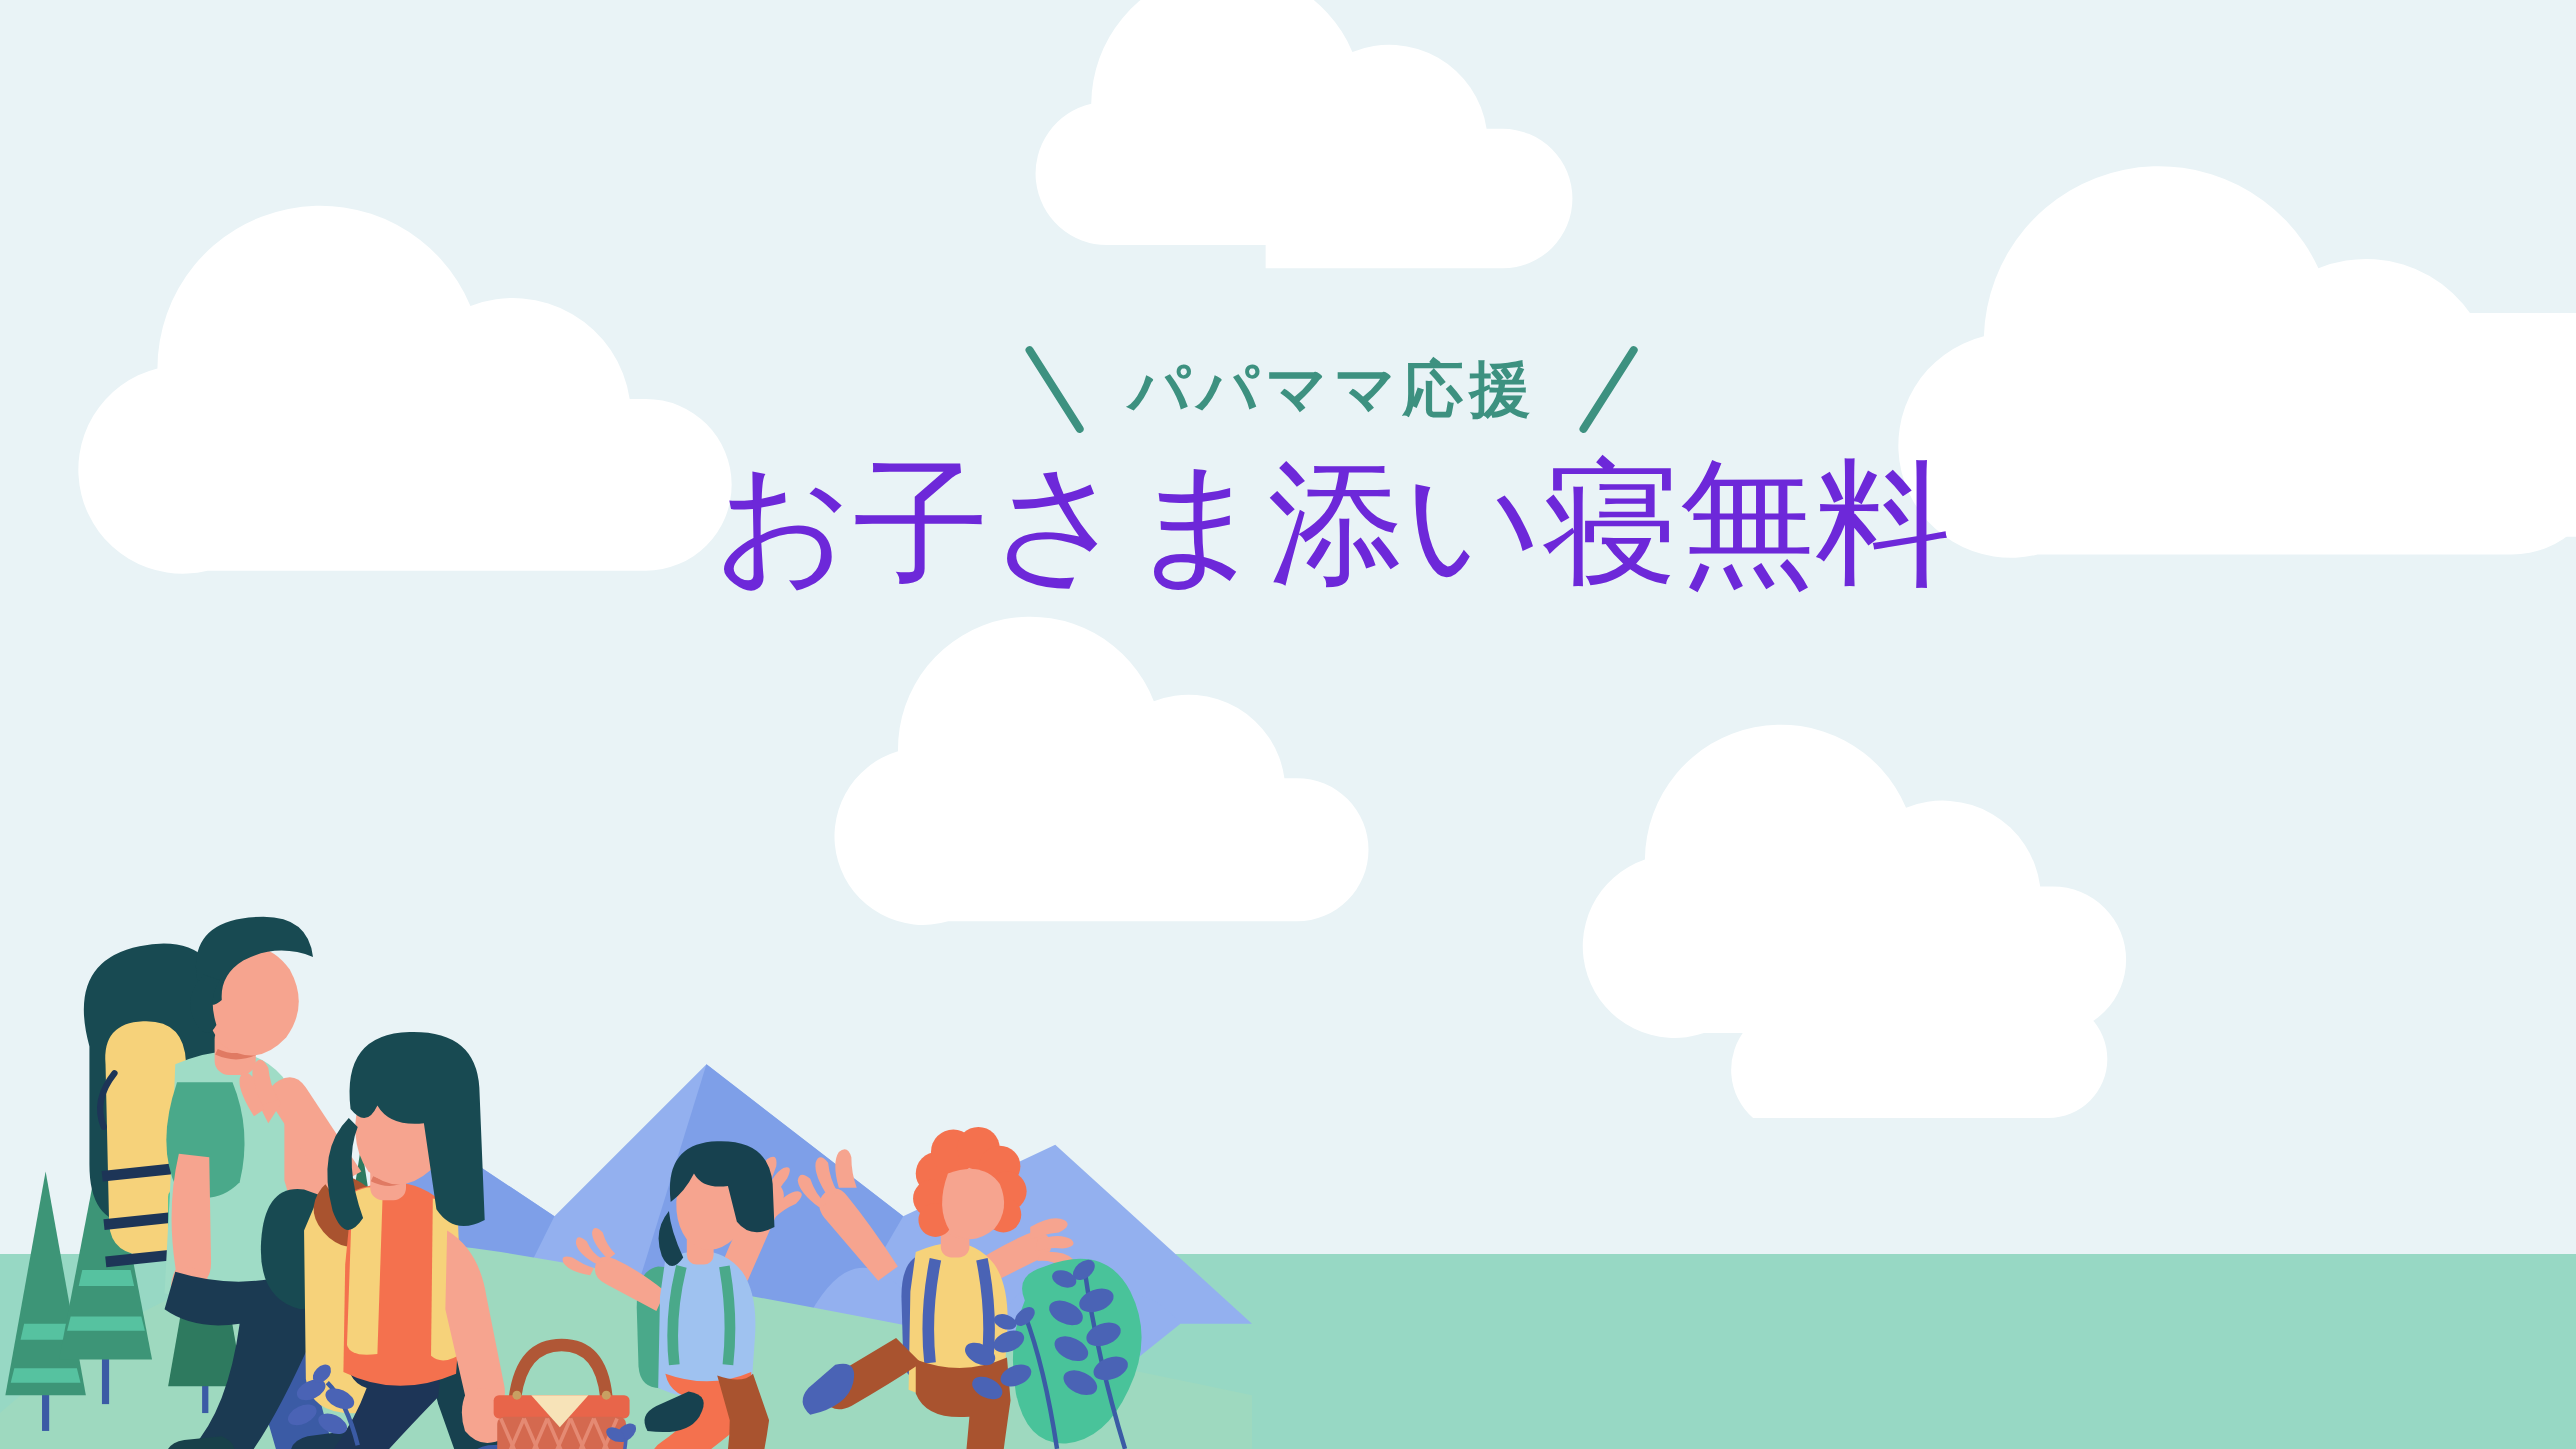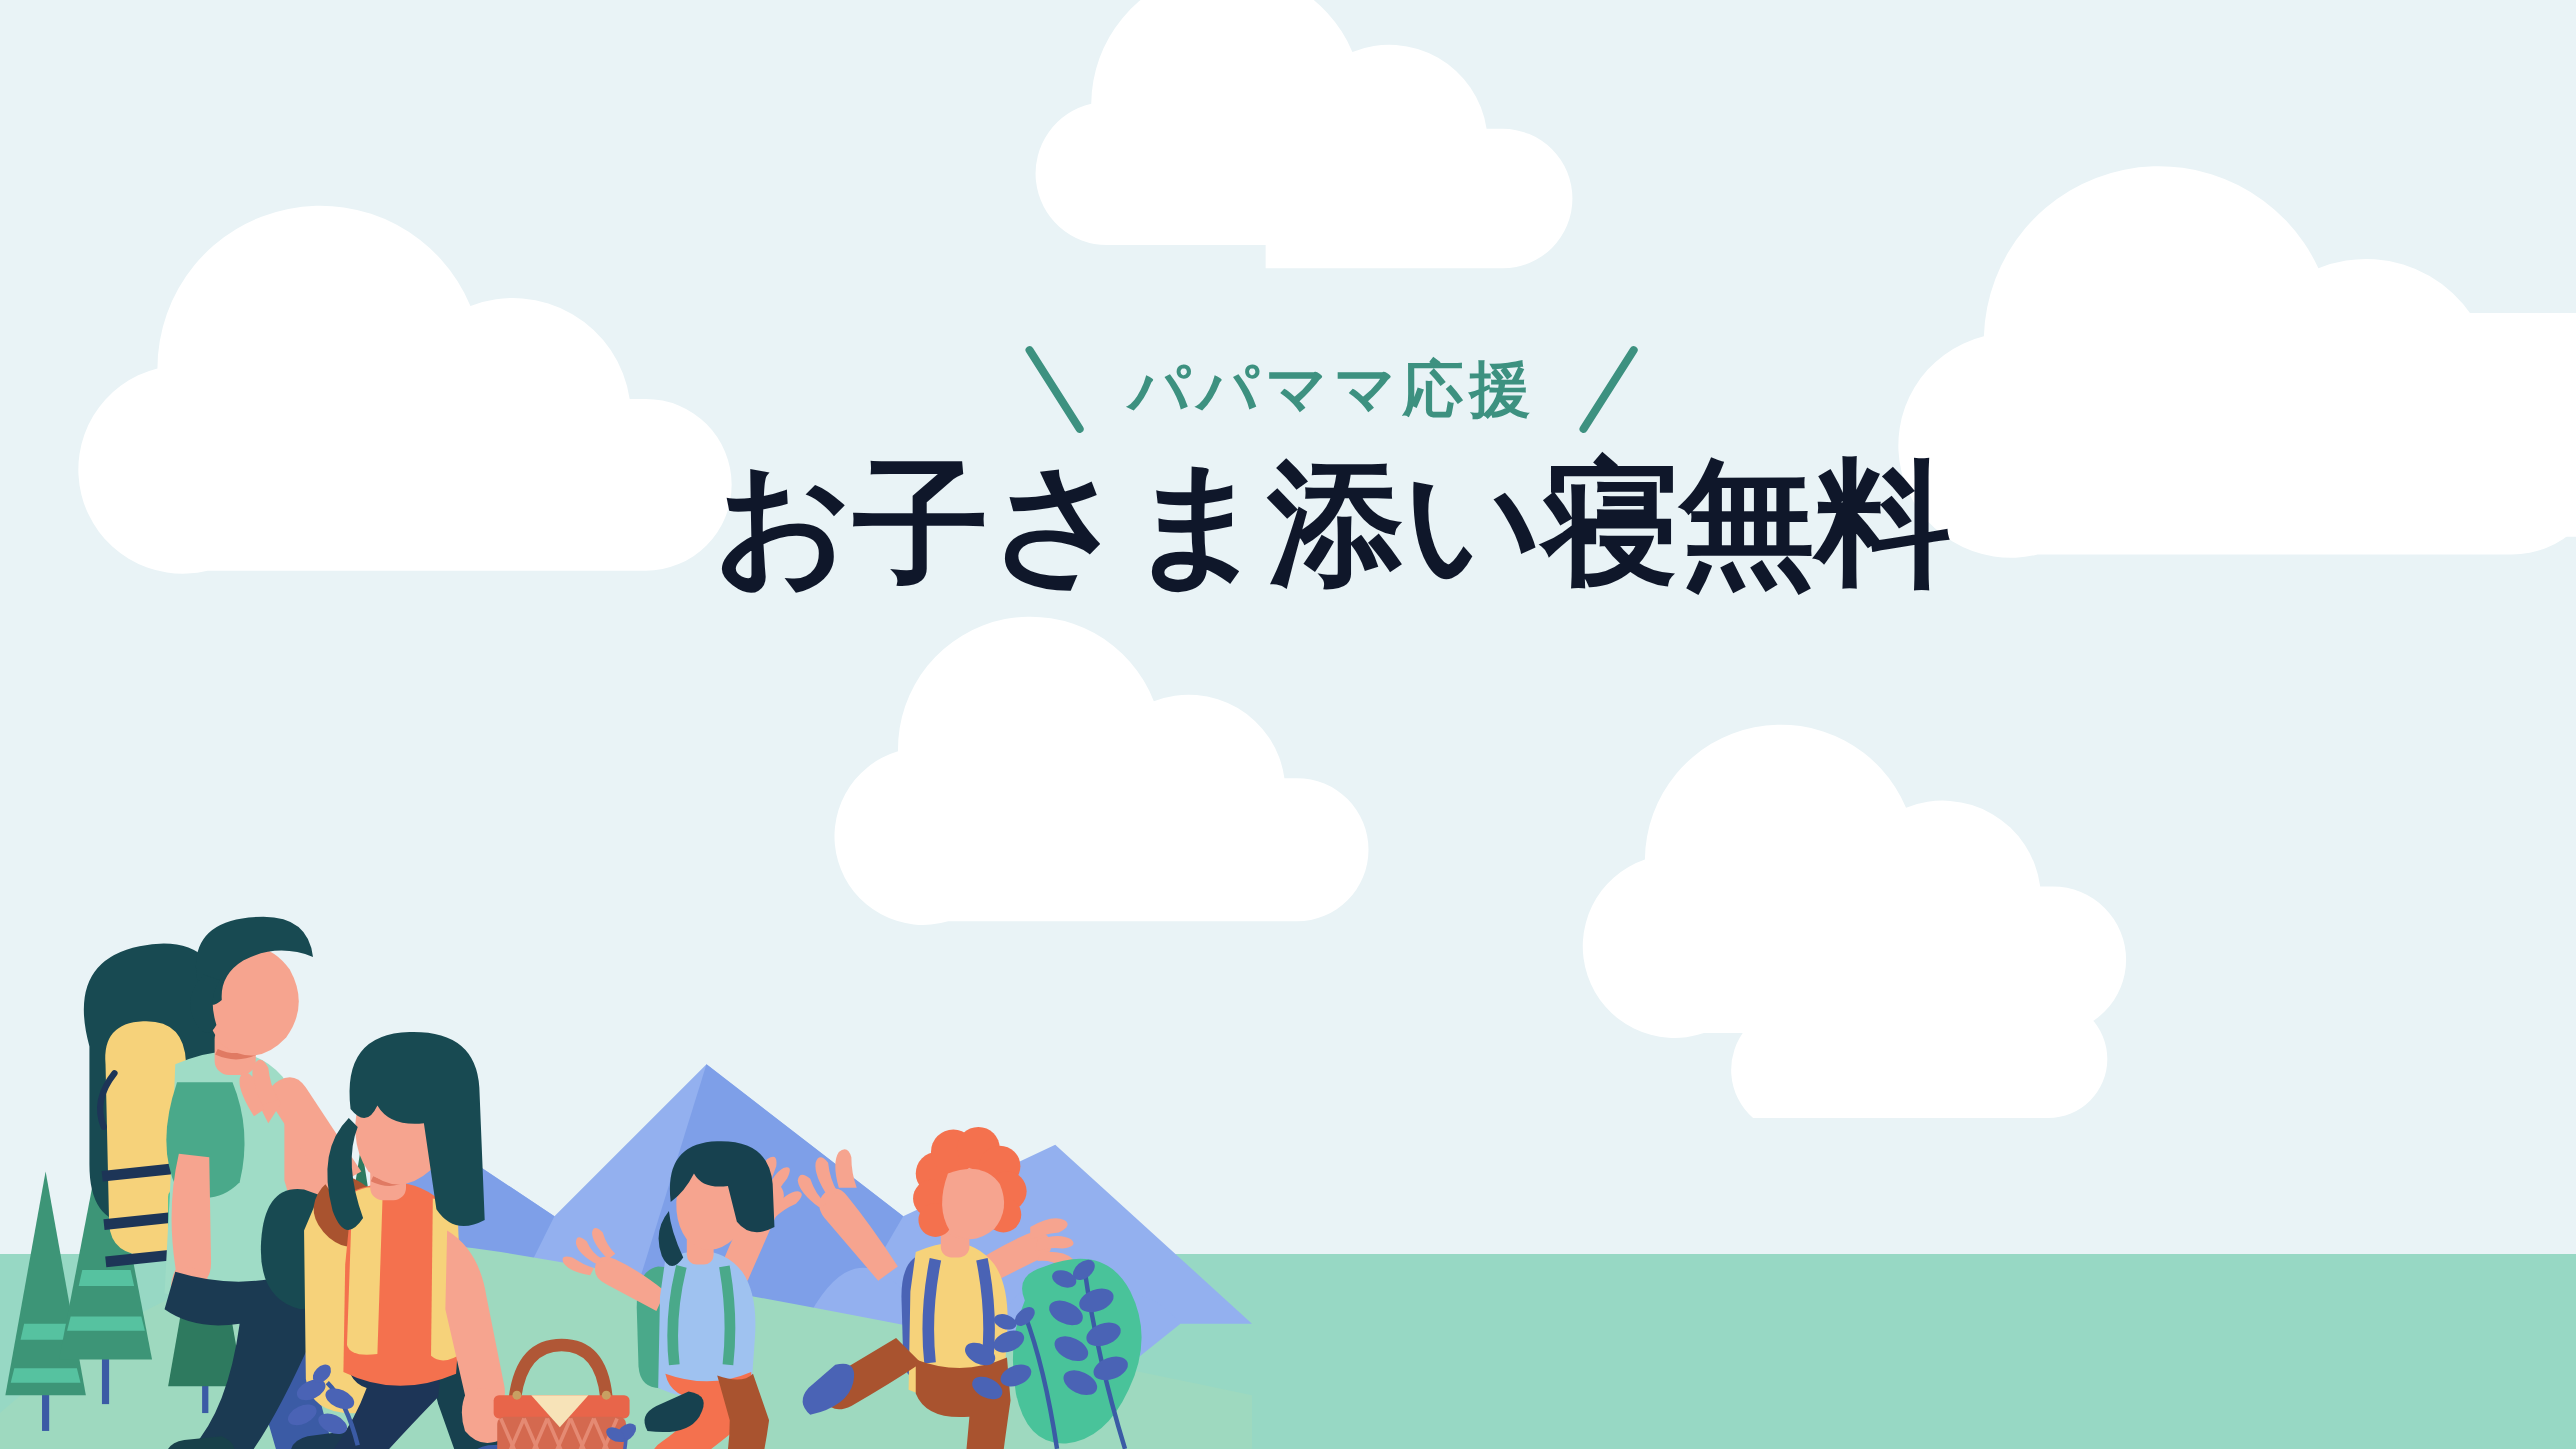--- a/index.html
+++ b/index.html
@@ -23,21 +23,21 @@
   .eyebrow{
     display:flex;align-items:center;justify-content:center;gap:41px;
     height:98px;
   }
   .eyebrow .slash{display:block;}
   .eyebrow-text{
     color:#3d9180;font-size:61px;font-weight:700;letter-spacing:.10em;
     line-height:1;white-space:nowrap;
   }
   .headline{
-    margin-top:12.5px;color:#0f172a;font-weight:700;text-align:center;
+    margin-top:12.5px;color:#6d28d9;font-weight:400;text-align:center;
     letter-spacing:.005em;line-height:1.06;white-space:nowrap;
   }
   .hl-line{font-size:136px;display:block;}
   .hl-line.l2{font-size:136px;margin-top:12.5px;}
 </style>
 </head>
 <body>
 
 <div id="stage">
 

